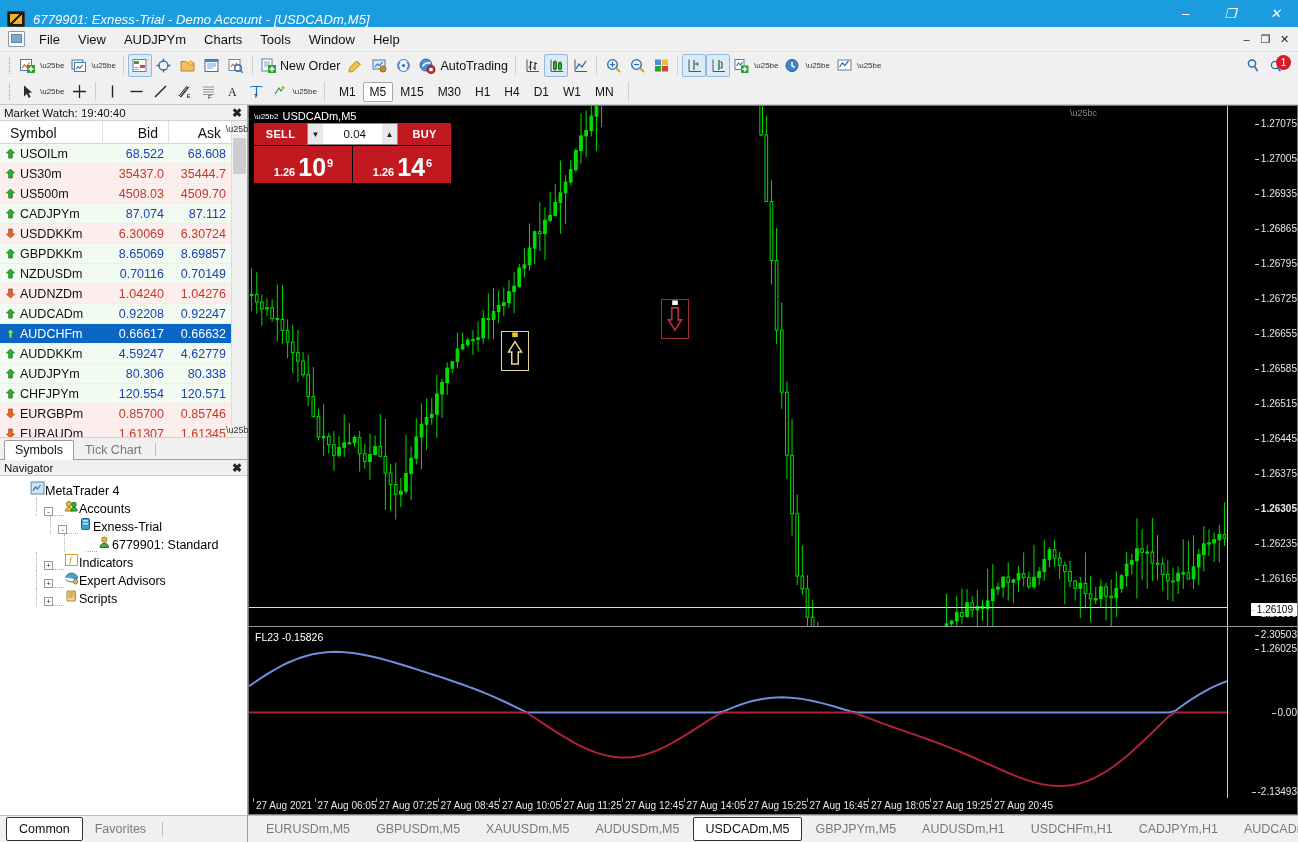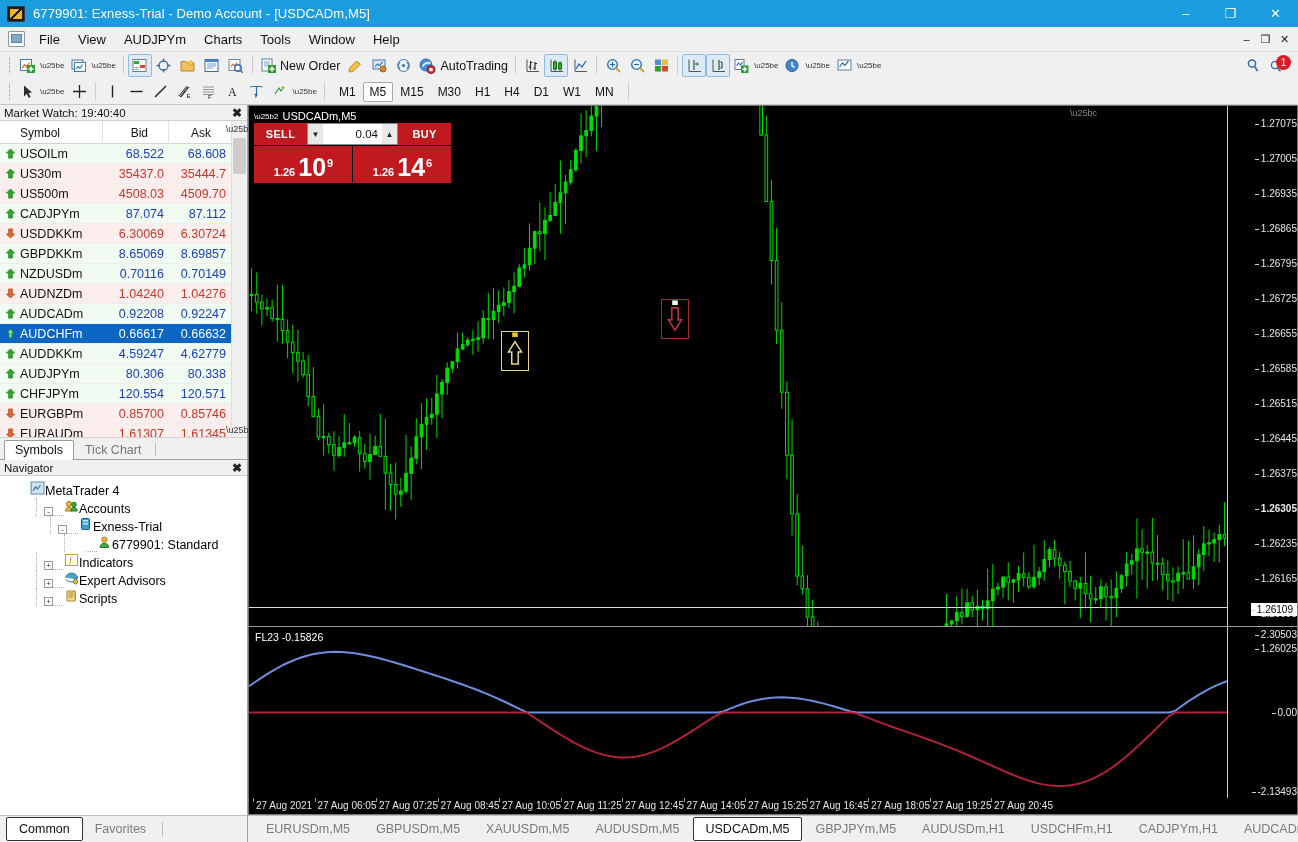--- a/index.html
+++ b/index.html
@@ -7,22 +7,22 @@
     width: 1298px; height: 842px;
     font-family: "Liberation Sans", sans-serif;
     font-size: 12px;
     overflow: hidden;
     background: #f0f0f0;
   }
   #app { position: relative; width: 1298px; height: 842px; display: flex; flex-direction: column; }
 
   
   .titlebar {
-    height: 27px; background: #1b9cdf; display: flex; align-items: center;
-    color: #fff; flex: 0 0 27px;
+    height: 27px; background: #1b9cdf; display: flex; align-items: flex-end;
+    color: #fff; flex: 0 0 27px; font-style: italic;
   }
   .titlebar .logo {
     width: 18px; height: 16px; margin: 0 8px 0 7px; background: #1a1a1a;
     border: 1px solid #3a3a3a; position: relative; border-radius: 1px;
   }
   .titlebar .logo:before {
     content: ""; position: absolute; left: 2px; top: 2px; width: 12px; height: 10px;
     background: linear-gradient(135deg,#e8b52a 0 45%, #1a1a1a 45% 55%, #e8b52a 55% 100%);
   }
   .titlebar .title { font-size: 13px; letter-spacing: .1px; }
@@ -92,21 +92,21 @@
   }
   .panel-head .x { margin-left:auto; margin-right:5px; font-size:12px; font-weight:bold; color:#222; cursor:pointer; }
 
   
   .mw { flex: 0 0 355px; display:flex; flex-direction:column; min-height:0; background:#fff;
         border-bottom:1px solid #a0a0a0; }
   .mw-table { flex:1 1 auto; display:flex; min-height:0; }
   .mw-cols { flex:1 1 auto; overflow:hidden; }
   .mw-hdr { display:flex; height:23px; background:#fff; border-bottom:1px solid #d4d4d4; }
   .mw-hdr div {
-    font-size:12px; color:#111; display:flex; align-items:center; padding:0 20px;
+    font-size:14px; color:#111; display:flex; align-items:center; padding:0 10px;
     border-right:1px solid #e2e2e2; height:23px;
   }
   .mw-hdr .c-sym { flex:0 0 103px; justify-content:flex-start;}
   .mw-hdr .c-bid { flex:0 0 66px; justify-content:flex-end; }
   .mw-hdr .c-ask { flex:0 0 62px; justify-content:flex-end; border-right:none;}
   .mw-row { display:flex; height:20px; align-items:center; }
   .mw-row .cell { font-size:12.5px; display:flex; align-items:center; height:20px; padding:0 5px;
                   border-bottom:1px solid #ededed; }
   .mw-row .c-sym { flex:0 0 103px; gap:4px; color:#111; }
   .mw-row .c-bid { flex:0 0 66px; justify-content:flex-end; }
@@ -163,21 +163,21 @@
   .octp .sell, .octp .buy {
     flex:0 0 53px; background:#c01a20; color:#fff; font-size:11px; font-weight:bold;
     display:flex; align-items:center; justify-content:center; letter-spacing:.3px;
   }
   .octp .volbox {
     flex:1 1 auto; background:#fff; border:1px solid #8a8a8a; display:flex; align-items:center;
     height:22px; margin:0;
   }
   .octp .volbox .spin { width:15px; text-align:center; font-size:8px; color:#222; background:#e9e9e9;
                         height:20px; display:flex; align-items:center; justify-content:center;}
-  .octp .volbox .val { flex:1 1 auto; text-align:right; padding-right:4px; font-size:11.5px; color:#111;}
+  .octp .volbox .val { flex:1 1 auto; text-align:right; padding-right:16px; font-size:11.5px; color:#111;}
   .octp-bot { display:flex; height:37px; margin-top:1px; }
   .octp .pricebox {
     flex:1 1 0; background:#c01a20; color:#fff; display:flex; align-items:flex-end;
     justify-content:center; padding-bottom:3px; position:relative;
   }
   .octp .pricebox.left { margin-right:1px; }
   .octp .pb-small { font-size:11px; font-weight:bold; margin-right:3px; position:relative; top:-2px;}
   .octp .pb-big { font-size:25px; font-weight:bold; line-height:25px; }
   .octp .pb-sup { font-size:11px; font-weight:bold; position:relative; top:-11px; left:1px;}
 

